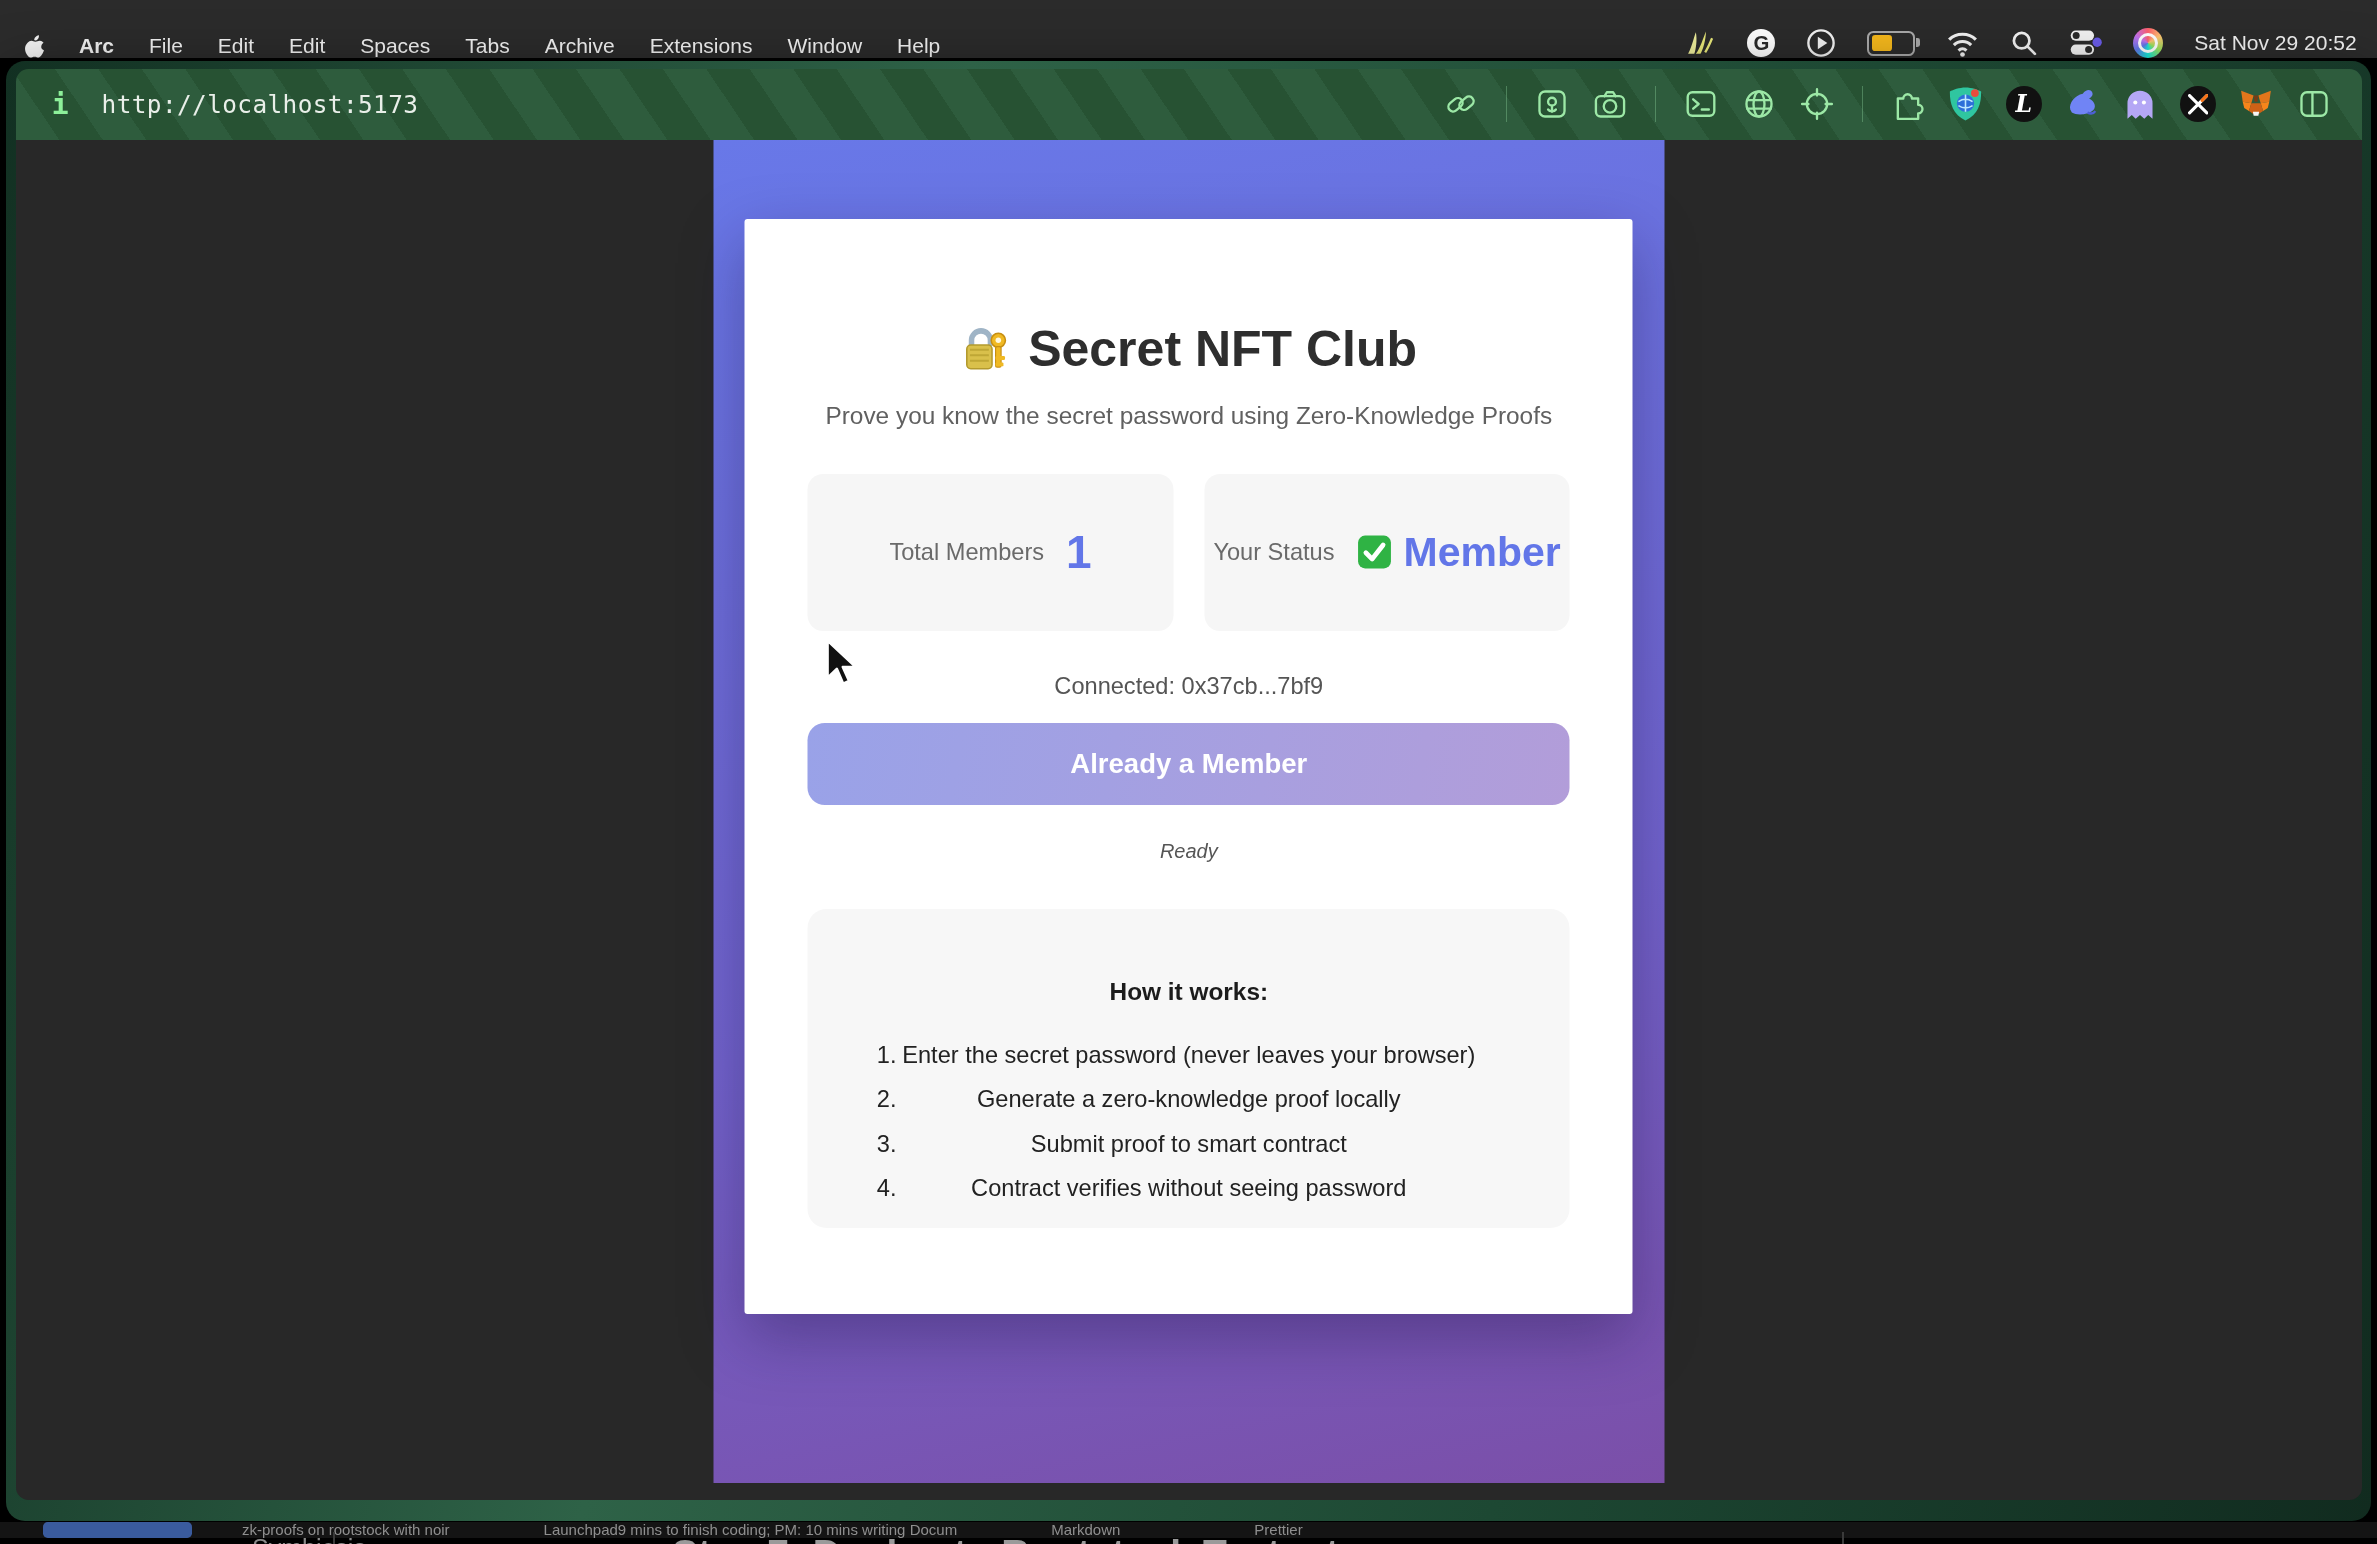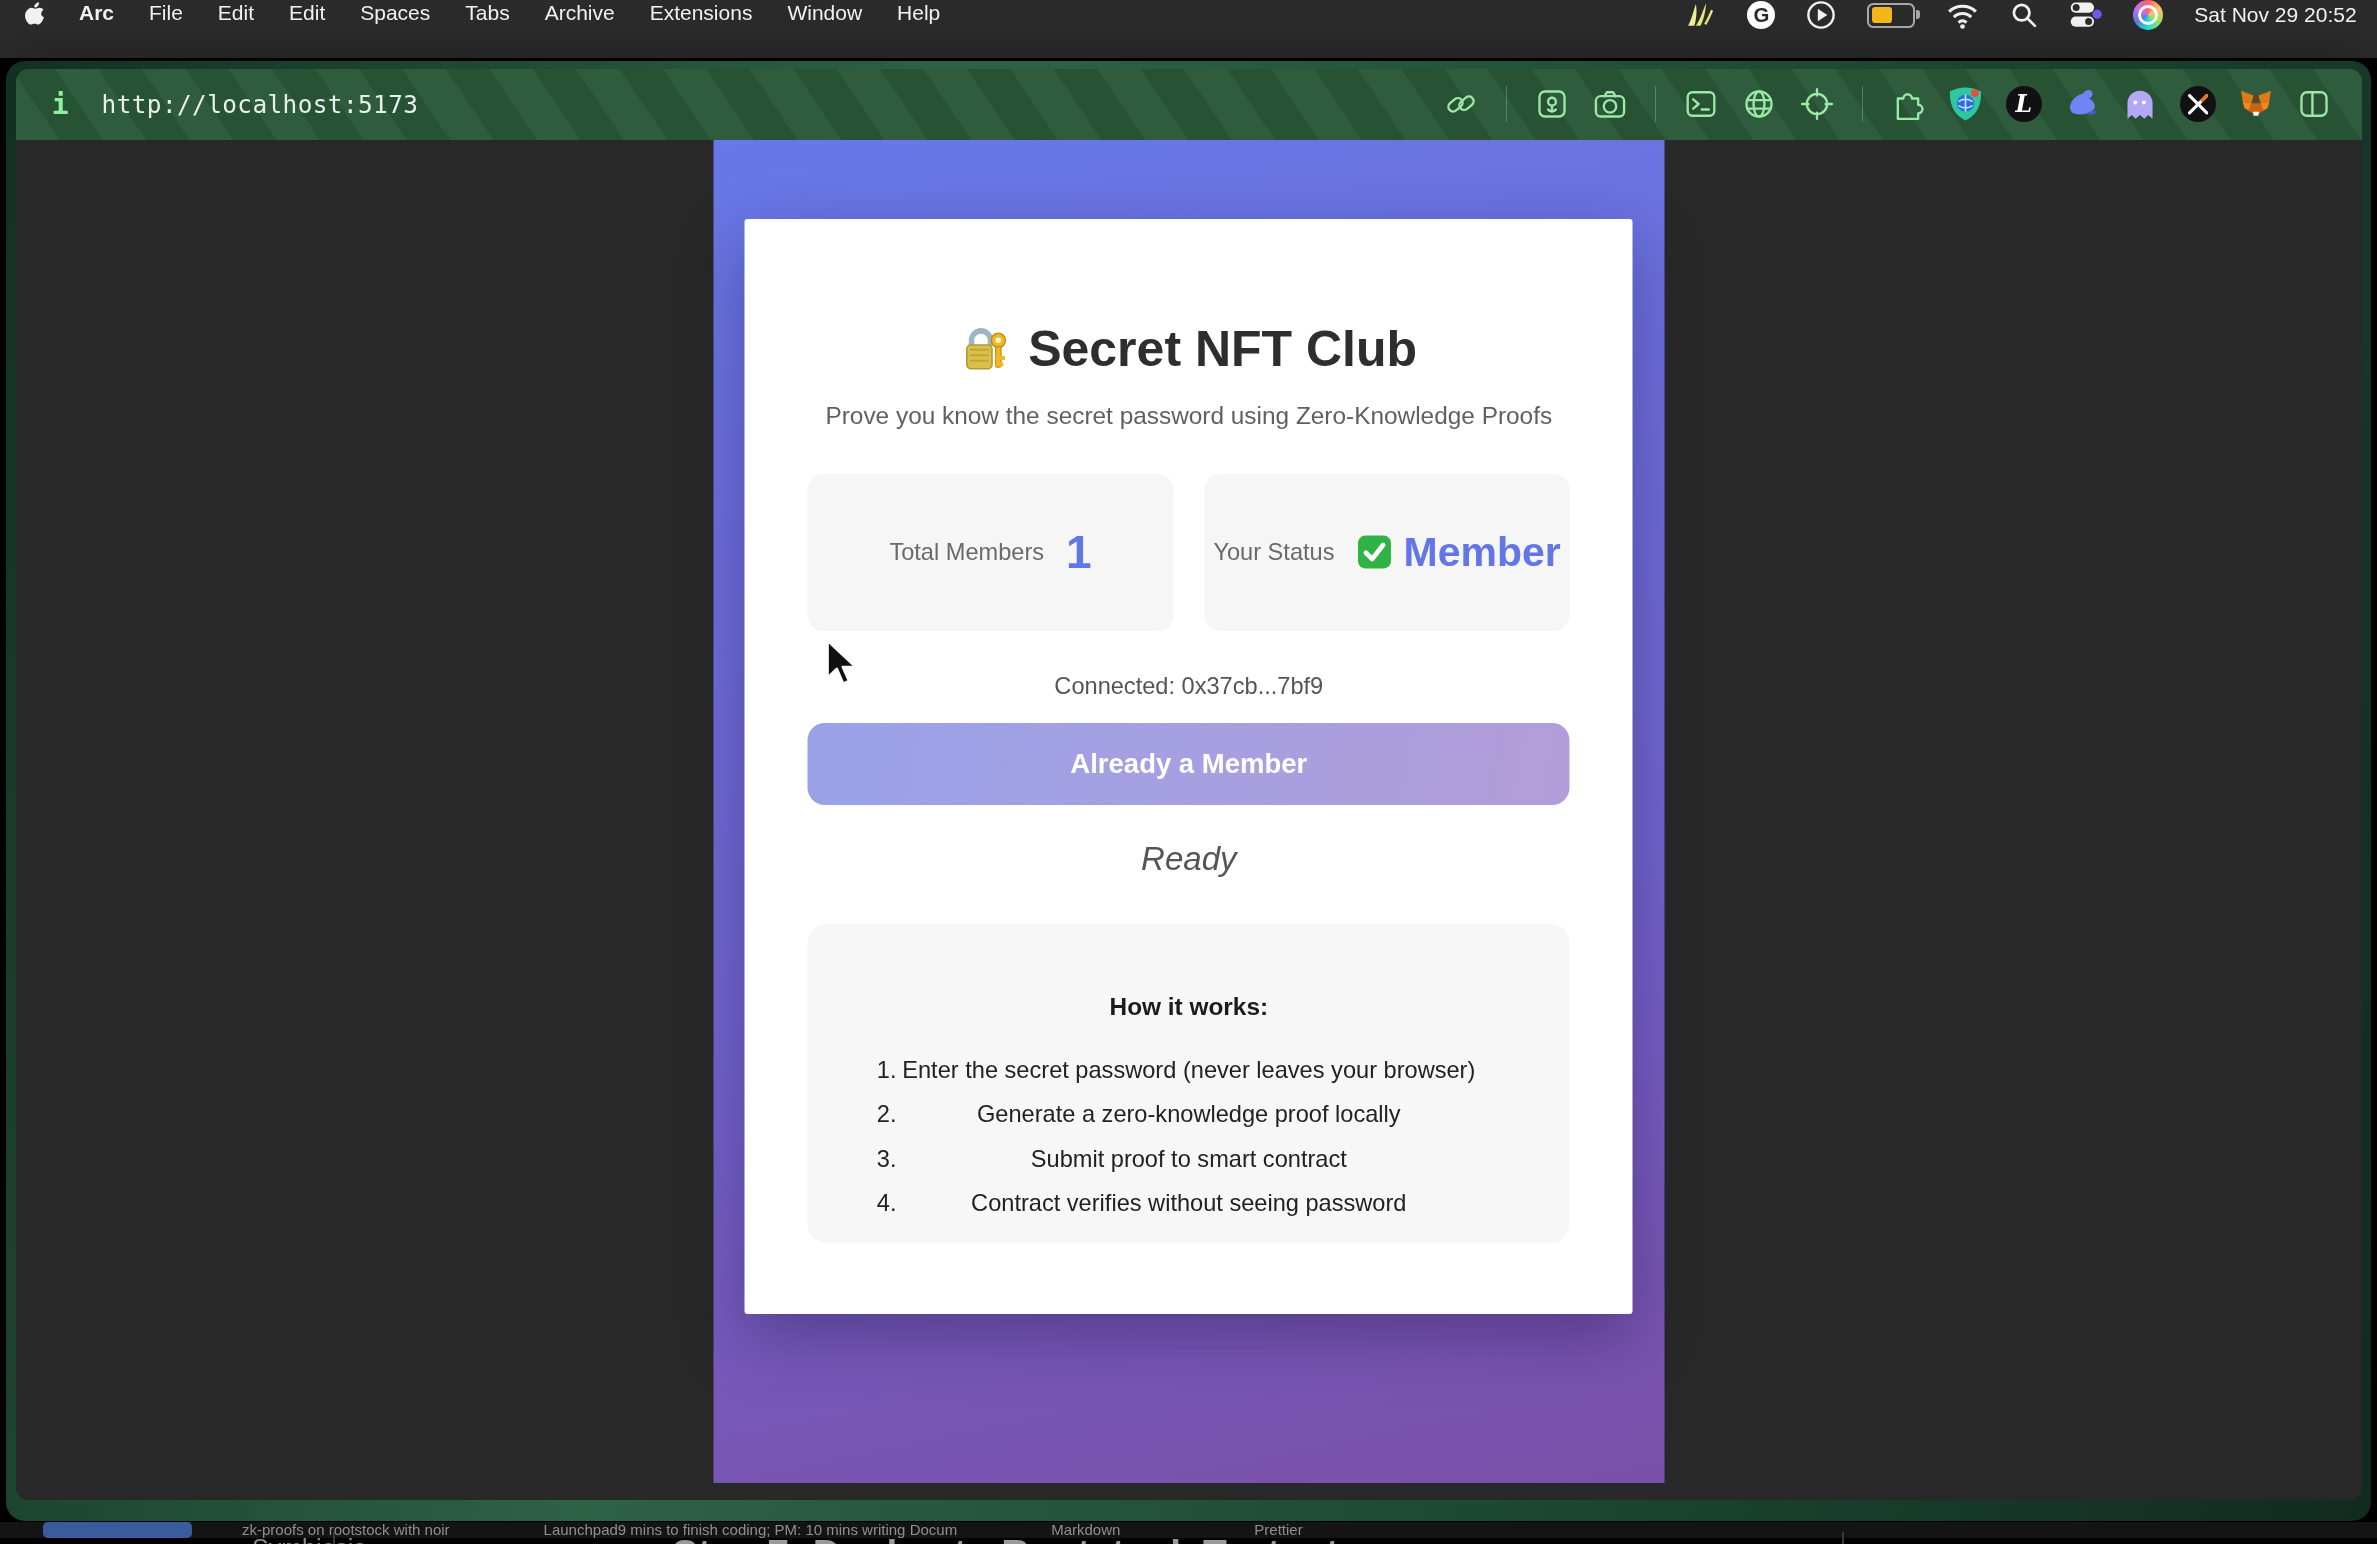--- a/index.html
+++ b/index.html
@@ -1,21 +1,21 @@
 <!DOCTYPE html>
 <html style="font-size:12.6px"><head>
 <meta charset="utf-8">
 <style>
   html,body{margin:0;padding:0;background:#000;}
   .screen{position:relative;width:2377px;height:1544px;background:#000;overflow:hidden;
           font-family:"Liberation Sans",sans-serif;}
 
   
   .menubar{position:absolute;top:0;left:0;width:100%;height:58px;background:#2b2b2b;
-           display:flex;align-items:flex-start;color:#f2f2f2;font-size:21px;}
+           display:flex;align-items:flex-end;color:#f2f2f2;font-size:21px;}
   .menubar-left{display:flex;align-items:center;gap:35px;padding-left:23.6px;}
   .menu-item{white-space:nowrap;}
   .menu-item.app{font-weight:700;}
   .apple{width:20.4px;height:25px;position:relative;}
   .menubar-right{margin-left:auto;display:flex;align-items:center;gap:31px;padding-right:20.4px;}
   .clock{font-size:21px;white-space:nowrap;}
 
   .sicon{display:flex;align-items:center;justify-content:center;}
   .g-badge{width:28px;height:28px;border-radius:50%;background:#fff;color:#2b2b2b;
            font-weight:700;font-size:20.4px;display:flex;align-items:center;justify-content:center;}
@@ -60,21 +60,21 @@
   .stat-box{flex:1;height:157px;background:#f6f6f6;border-radius:15.7px;
             display:flex;flex-direction:row;align-items:center;justify-content:center;gap:22px;}
   .stat-label{font-size:23.6px;color:#6a6a6a;}
   .stat-value{font-size:46px;font-weight:700;color:#6276e8;line-height:1;}
   .status-row{display:flex;align-items:center;justify-content:flex-start;gap:11px;}
   .status-value{font-size:41px;font-weight:700;color:#6276e8;line-height:1;}
   .connected{margin-top:42px;font-size:23.6px;color:#555;}
   .cta{margin-top:23.6px;width:100%;height:82px;border:none;border-radius:17.3px;cursor:pointer;
        background:linear-gradient(100deg,#99a2e8,#b29dd9);color:#fff;font-size:27.5px;font-weight:700;
        font-family:"Liberation Sans",sans-serif;display:flex;align-items:center;justify-content:center;}
-  .ready{margin-top:35px;font-size:33px;font-style:italic;color:#555;}
+  .ready{margin-top:35px;font-size:20px;font-style:italic;color:#555;}
   .how{margin-top:46px;background:#f7f7f7;border-radius:19px;height:319px;box-sizing:border-box;
        padding:69px 47px 0;}
   .how-title{font-size:24.4px;font-weight:700;color:#1c1c1c;}
   .how ol{list-style:none;margin:36px 0 0;padding:0;}
   .how li{position:relative;font-size:23.6px;color:#222;margin-bottom:17.3px;}
   .how .num{position:absolute;left:22px;}
   .how .step{display:block;text-align:center;}
 
   
   .cursor{position:absolute;left:822px;top:638px;width:41px;height:50px;z-index:50;}

